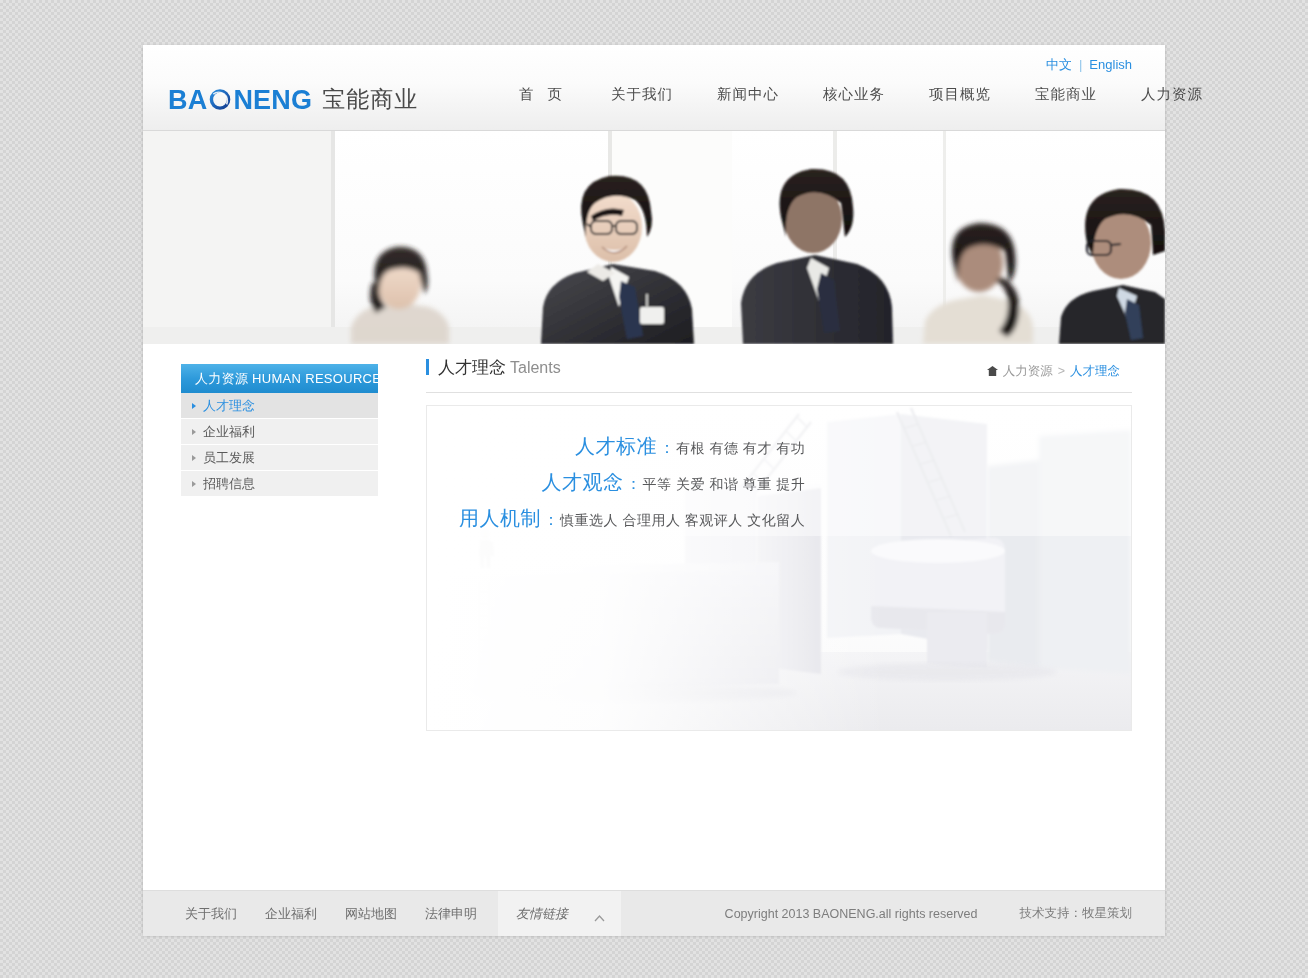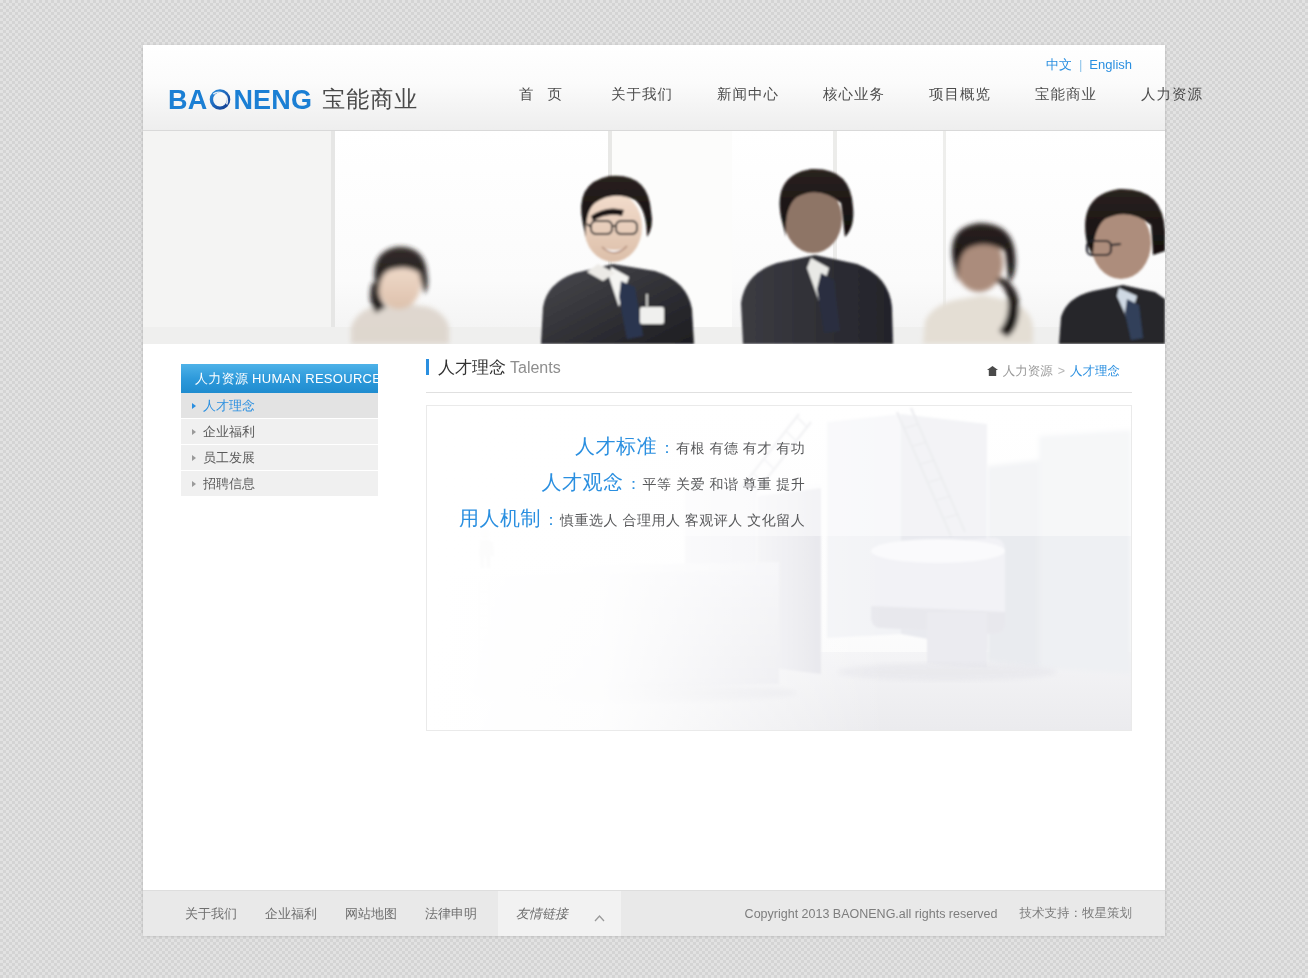--- a/index.html
+++ b/index.html
@@ -317,20 +317,21 @@
     top: 2px;
   }
   .footer-right {
     position: absolute;
     right: 33px;
     top: 0;
     height: 45px;
     display: flex;
     align-items: center;
     white-space: nowrap;
+    gap: 20px;
   }
   .footer-right .copy {
     font-size: 12.5px;
     color: #7d7d7d;
   }
   .footer-right .tech {
     font-size: 12.5px;
     color: #7d7d7d;
     margin-left: 22px;
   }

